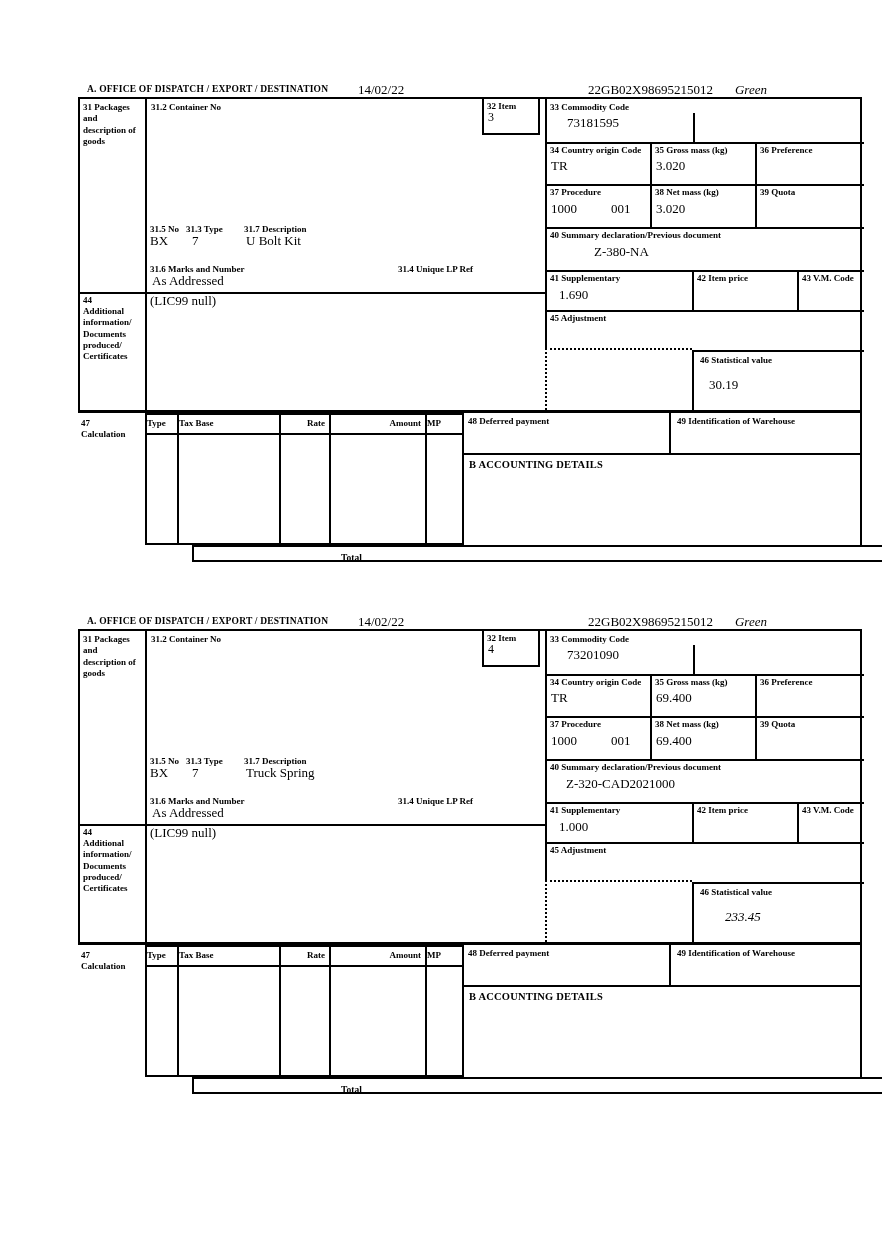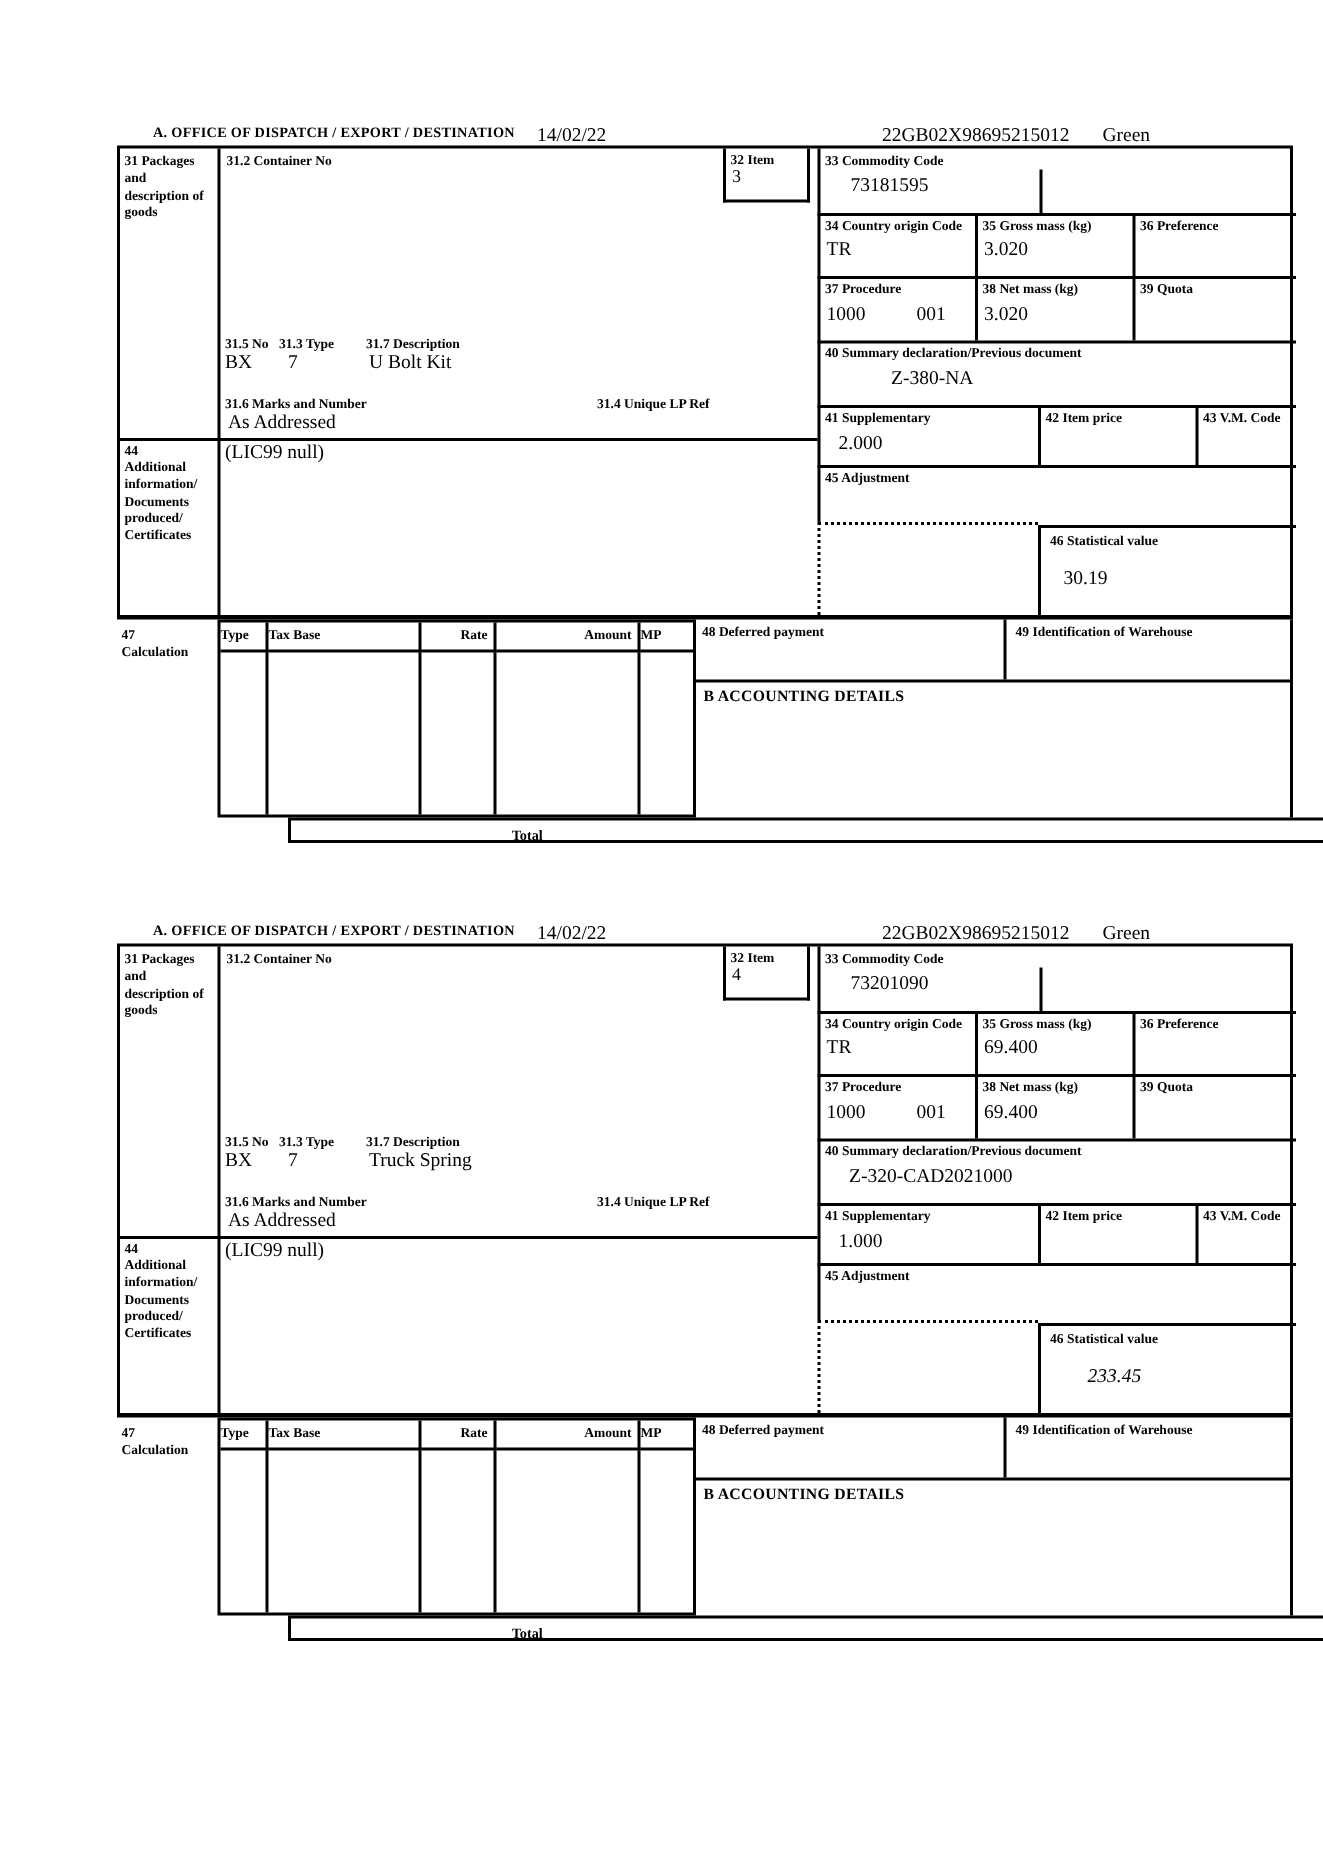--- a/index.html
+++ b/index.html
@@ -7,24 +7,24 @@
   .page{position:relative;width:882px;height:1250px;background:#fff;overflow:hidden;}
   .section{position:absolute;left:78px;width:786px;height:484px;}
   .lbl{position:absolute;font-weight:bold;font-size:9px;line-height:1.25;white-space:nowrap;}
   .wrap{white-space:normal;}
   .val{position:absolute;font-size:13px;line-height:1.1;white-space:nowrap;}
   .vl{position:absolute;width:2px;background:#000;}
   .hl{position:absolute;height:2px;background:#000;}
   .hdot{position:absolute;height:0;border-top:2px dotted #000;}
   .vdot{position:absolute;width:0;border-left:2px dotted #000;}
   .mainbox{position:absolute;left:0;top:17px;width:784px;height:316px;border:2px solid #000;border-bottom:3px solid #000;box-sizing:border-box;}
-  .hdr-title{position:absolute;left:24px;top:4px;font-weight:bold;font-size:9.5px;letter-spacing:.2px;white-space:nowrap;font-family:Liberation Serif, serif;}
+  .hdr-title{position:absolute;left:9px;top:4px;font-weight:bold;font-size:9.5px;letter-spacing:.2px;white-space:nowrap;font-family:Liberation Serif, serif;}
   .hdr-date{position:absolute;left:280px;top:2px;font-size:13px;}
   .hdr-ref{position:absolute;left:510px;top:2px;font-size:13px;}
-  .hdr-ref .route{margin-left:22px;}
+  .hdr-ref .route{margin-left:22px;font-style:italic;}
   .box32{position:absolute;left:402px;top:0;width:54px;height:34px;border:2px solid #000;border-top:none;box-sizing:content-box;}
   .box46{position:absolute;left:612px;top:251px;width:172px;height:61px;border-left:2px solid #000;border-top:2px solid #000;box-sizing:border-box;}
   .taxtable{position:absolute;left:67px;top:333px;width:319px;height:132px;border:2px solid #000;box-sizing:border-box;display:grid;grid-template-columns:32px 102px 50px 96px auto;grid-template-rows:20px auto;}
   .th{font-weight:bold;font-size:9px;padding-top:3px;border-bottom:2px solid #000;border-right:2px solid #000;box-sizing:border-box;}
   .td{border-right:2px solid #000;box-sizing:border-box;}
   .th.last,.td.last{border-right:none;}
   .t-c{} .t-r{text-align:right;padding-right:4px;}
   .rightblock{position:absolute;left:384px;top:333px;width:400px;height:132px;border-right:2px solid #000;box-sizing:border-box;}
   .rb-row1{display:flex;height:42px;border-bottom:2px solid #000;box-sizing:border-box;}
   .cell48{width:209px;border-right:2px solid #000;box-sizing:border-box;padding:3px 0 0 6px;font-weight:bold;font-size:9px;}
@@ -80,21 +80,21 @@
       <div class="lbl" style="left:680px;top:88px;">39 Quota</div>
       <div class="hl" style="left:465px;top:128px;width:319px;"></div>
 
       <div class="lbl" style="left:470px;top:131px;">40 Summary declaration/Previous document</div>
       <div class="val" style="left:514px;top:146px;">Z-380-NA</div>
       <div class="hl" style="left:465px;top:171px;width:319px;"></div>
 
       <div class="vl" style="left:612px;top:171px;height:40px;"></div>
       <div class="vl" style="left:717px;top:171px;height:40px;"></div>
       <div class="lbl" style="left:470px;top:174px;">41 Supplementary</div>
-      <div class="val" style="left:479px;top:189px;">2.000</div>
+      <div class="val" style="left:479px;top:189px;">1.690</div>
       <div class="lbl" style="left:617px;top:174px;">42 Item price</div>
       <div class="lbl" style="left:722px;top:174px;">43 V.M. Code</div>
       <div class="hl" style="left:465px;top:211px;width:319px;"></div>
 
       <div class="lbl" style="left:470px;top:214px;">45 Adjustment</div>
       <div class="hdot" style="left:465px;top:249px;width:147px;"></div>
 
       <div class="box46">
         <div class="lbl" style="left:6px;top:3px;">46 Statistical value</div>
         <div class="val" style="left:15px;top:26px;">30.19</div>

